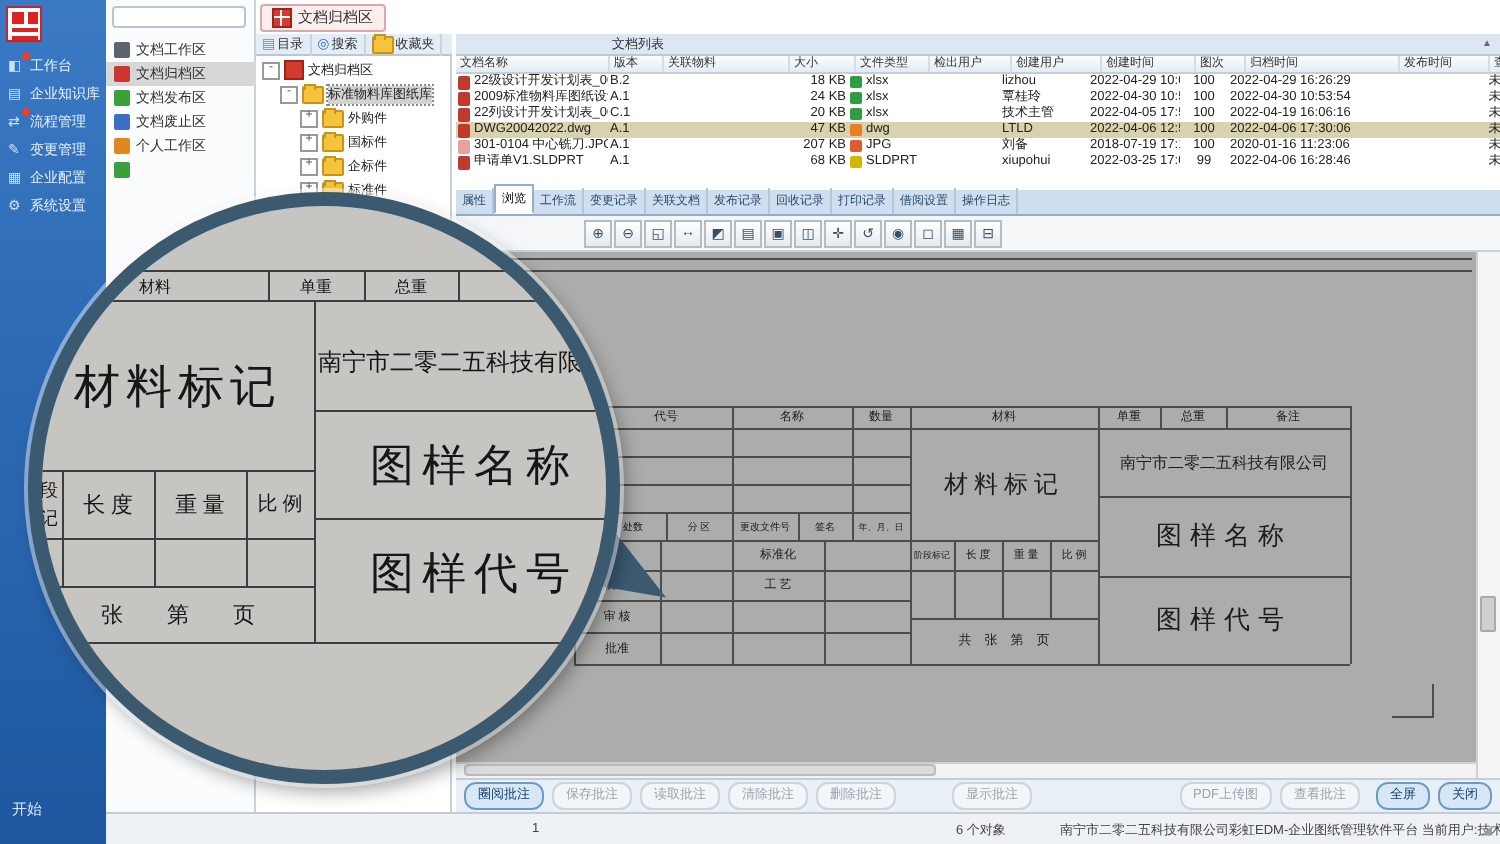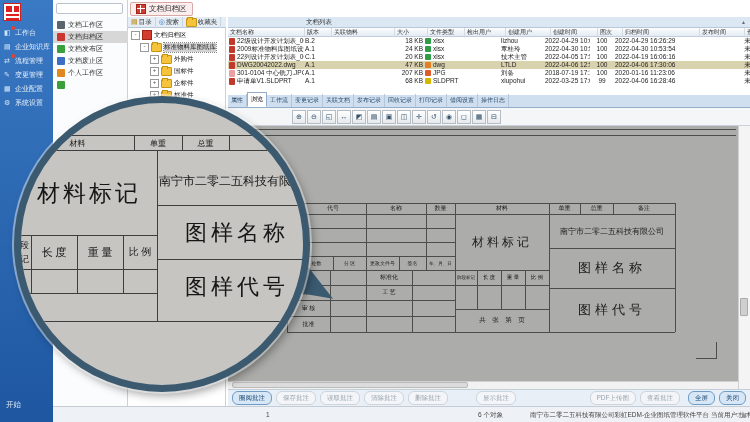--- a/index.html
+++ b/index.html
@@ -488,15 +488,16 @@
     <div class="line" style="left:0;top:132px;width:136px;height:1px;"></div>
     <div class="line" style="left:0;top:166px;width:136px;height:1px;"></div>
     <div class="line" style="left:0;top:190px;width:136px;height:1px;"></div>
     <div class="line" style="left:10px;top:132px;width:1px;height:58px;"></div>
     <div class="line" style="left:56px;top:132px;width:1px;height:58px;"></div>
     <div class="line" style="left:102px;top:132px;width:1px;height:58px;"></div>
     <div class="cell" style="left:-18px;top:134px;width:26px;height:30px;font-size:9px;white-space:normal;line-height:14px;text-align:right;">阶段标记</div>
     <div class="cell" style="left:10px;top:134px;width:46px;height:30px;font-size:11px;">长 度</div>
     <div class="cell" style="left:56px;top:134px;width:46px;height:30px;font-size:11px;">重 量</div>
     <div class="cell" style="left:102px;top:134px;width:34px;height:30px;font-size:10px;">比 例</div>
+    <div class="cell" style="left:0;top:192px;width:136px;height:24px;font-size:11px;">张　　第　　页</div>
   </div>
 
 </div>
 
 </body></html>

